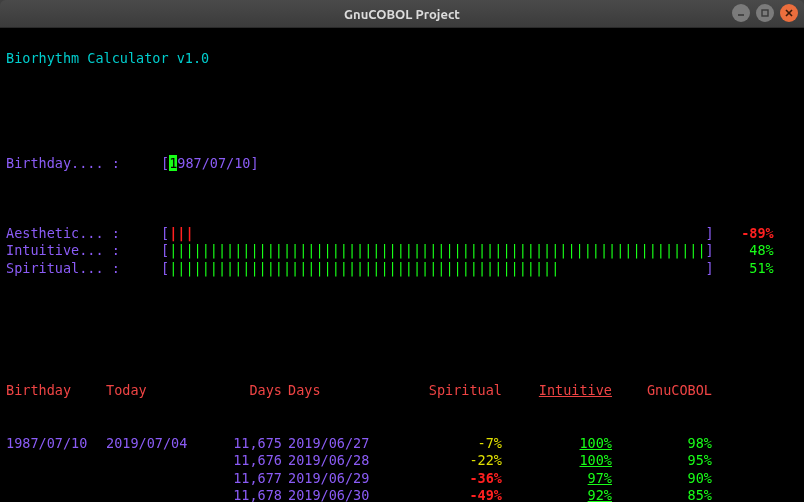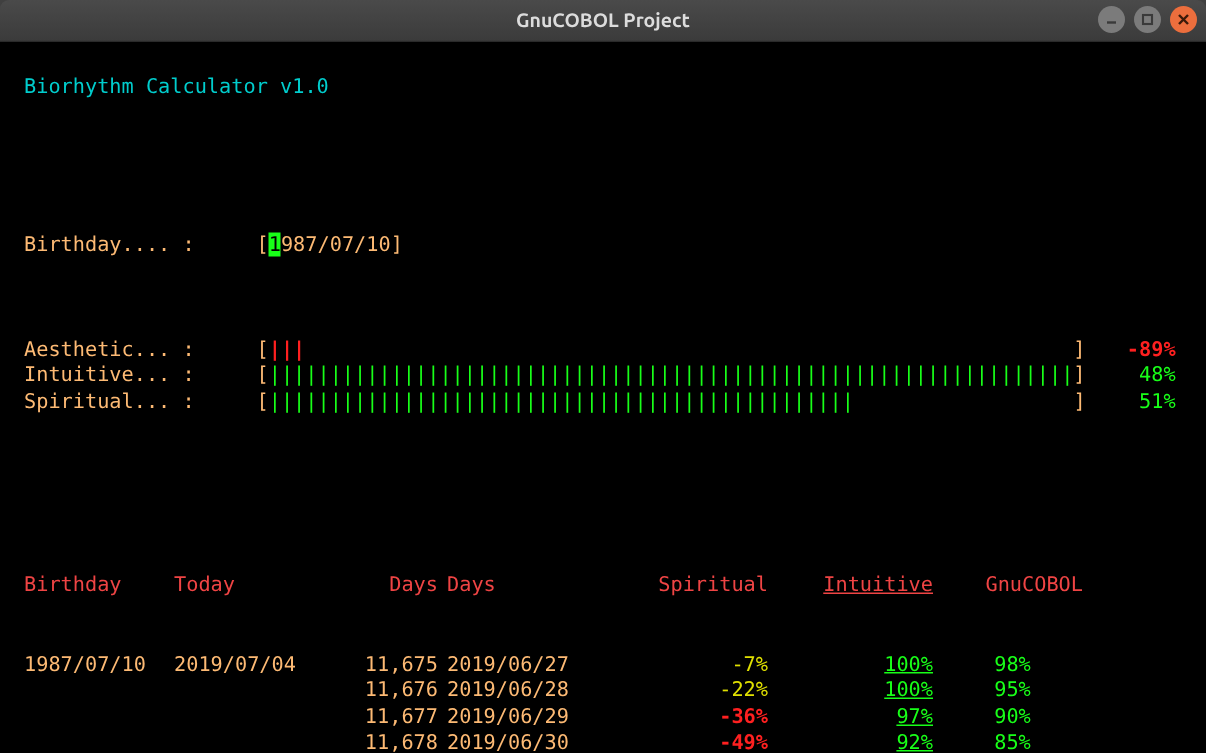--- a/index.html
+++ b/index.html
@@ -45,43 +45,43 @@
     cursor: pointer;
   }
   .btn-min  { background:#7b7b7b; }
   .btn-max  { background:#7b7b7b; }
   .btn-close{ background:#ec6e3d; }
   .winbtn svg { width:10px; height:10px; }
 
   .term {
     background: #000;
     color: #aaa;
-    padding: 4px 16px;
+    padding: 4px 6px;
     height: calc(502px - 28px);
     white-space: pre;
     line-height: 17.5px;
     letter-spacing: 0px;
   }
   .row { height: 17.5px; }
   .cyan    { color:#00cdcd; }
-  .white   { color:#fdba74; }
+  .white   { color:#8b5cf6; }
   .bgreen  { color:#18ff18; }
   .bred    { color:#ff2020; font-weight:bold;}
   .yellow  { color:#e0e000; }
   .grey    { color:#aaaaaa; }
   .cursor  { background:#18ff18; color:#000; }
 
   .cols { display:flex; }
   .c-bday { width:100px; }
   .c-today{ width:100px; }
   .c-days { width:82px; text-align:right; padding-right:6px;}
   .c-dates{ width:110px; }
   .c-aest { width:110px; text-align:right; padding-right:6px;}
   .c-intu { width:110px; text-align:right; padding-right:6px;text-decoration:underline;}
-  .c-spir { width:100px; text-align:center; padding-right:6px;}
+  .c-spir { width:100px; text-align:right; padding-right:6px;}
 
   .hdr .c-aest, .hdr .c-intu, .hdr .c-spir { text-align:right; }
   .hdr span { color:#ef4444; }
 
   .bar-lbl { display:inline-block; width:155px; }
   .bar-pct { display:inline-block; width:60px; text-align:right; }
 </style>
 </head>
 <body>
 

